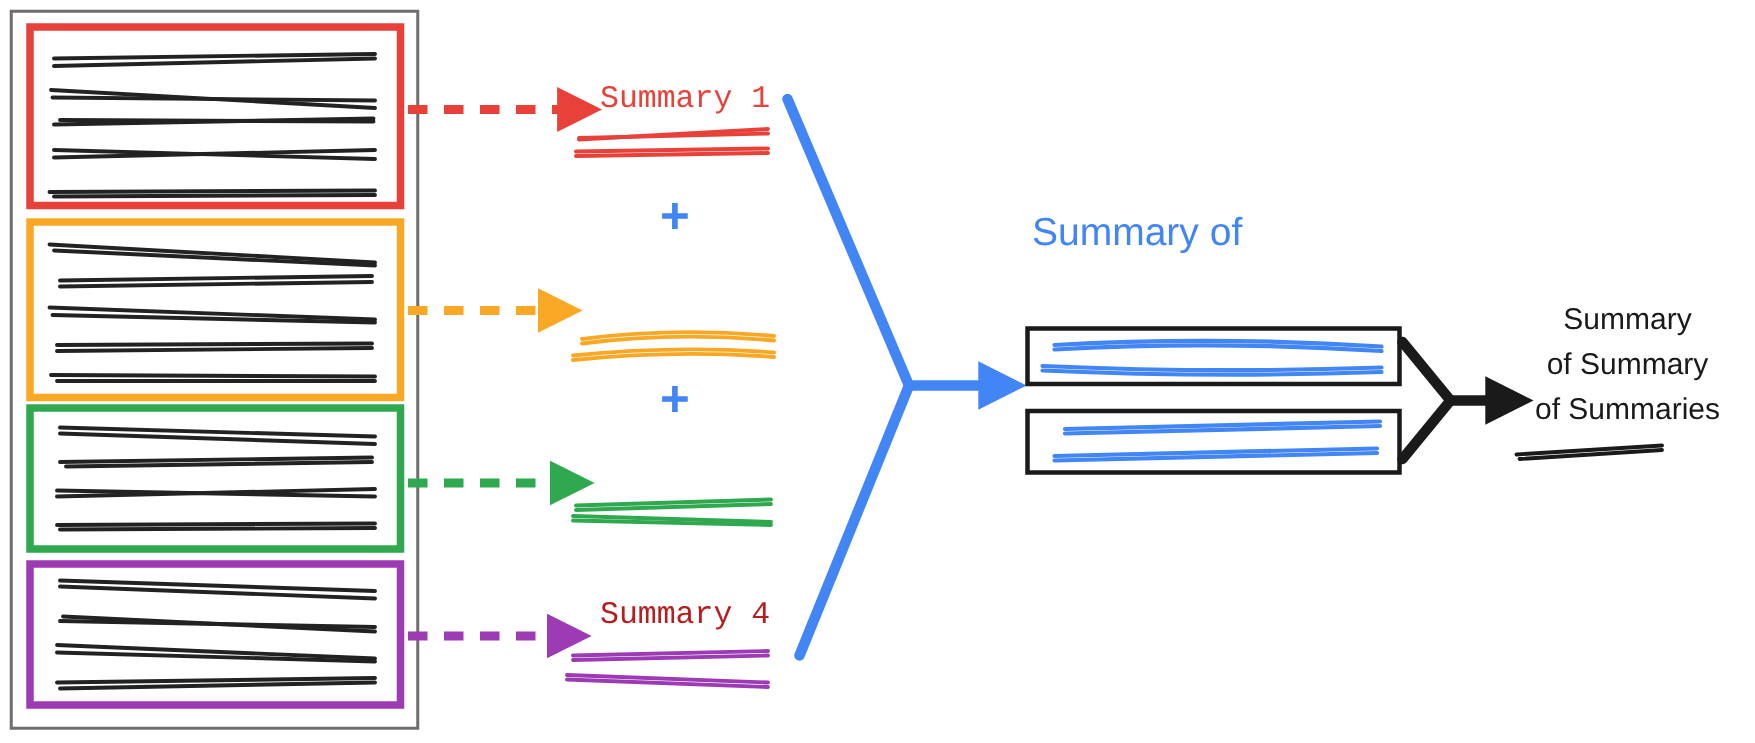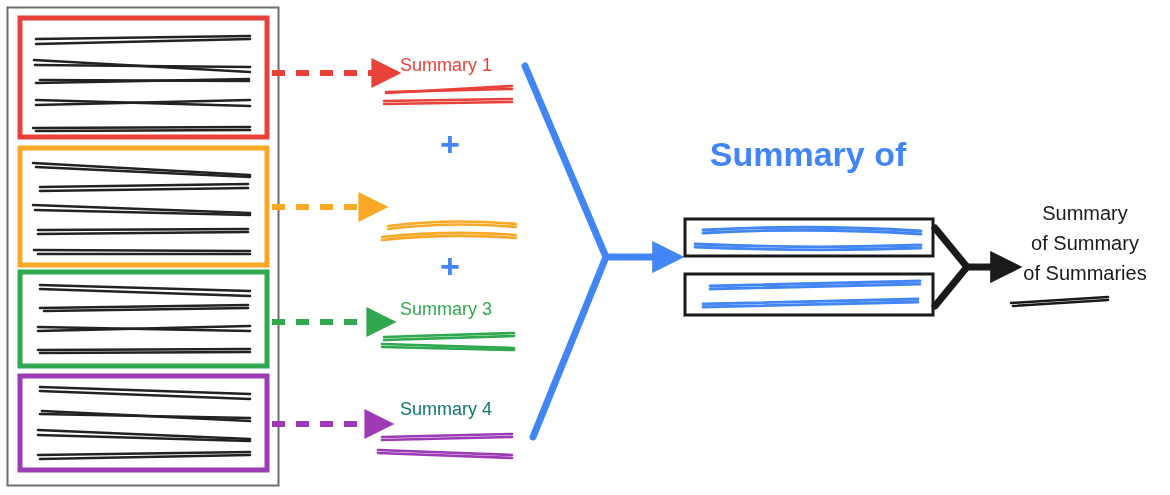--- a/index.html
+++ b/index.html
@@ -1,21 +1,21 @@
 <!DOCTYPE html>
 <html><head>
 <meta charset="utf-8">
 <style>
   html,body{margin:0;padding:0;background:#ffffff;}
   body{width:1170px;height:495px;font-family:"Liberation Sans",sans-serif;overflow:hidden;}
   #stage{position:relative;width:1170px;height:495px;}
   #stage svg{position:absolute;left:0;top:0;}
   .lbl{position:absolute;white-space:nowrap;font-family:"Liberation Sans",sans-serif;}
-  .sum-label{font-size:18px;font-weight:400;}
-  .sos-label{font-size:34px;font-weight:700;color:#4285F4;text-align:center;line-height:32px;width:240px;}
+  .sum-label{font-size:21px;font-weight:400;font-family:Liberation Mono, monospace;}
+  .sos-label{font-size:26px;font-weight:400;color:#4285F4;text-align:left;line-height:32px;width:240px;}
   .final-label{font-size:20px;font-weight:400;color:#1a1a1a;text-align:center;line-height:30px;width:200px;}
 </style>
 </head>
 <body>
 
 <div id="stage">
 
   <svg width="1170" height="495" viewBox="0 0 1170 495">
 
     <rect x="7.5" y="7.5" width="271" height="478" fill="none" stroke="#6e6e6e" stroke-width="2"></rect>
@@ -162,22 +162,21 @@
       <path d="M963 267 L1000 267" stroke="#1a1a1a" stroke-width="7" fill="none" stroke-linecap="butt" marker-end="url(#ah-black)"></path>
     </g>
 
     <g stroke="#1a1a1a" stroke-width="2.6" fill="none" stroke-linecap="round">
       <path d="M1011 303 L1108 297"></path>
         <path d="M1013 306 L1108 300"></path>
     </g>
   </svg>
 
   <div class="lbl sum-label" style="left:400px;top:55px;color:#E8413A;">Summary 1</div>
-  <div class="lbl sum-label" style="left:400px;top:299px;color:#2FA84F;">Summary 3</div>
-  <div class="lbl sum-label" style="left:400px;top:399px;color:#0f766e;">Summary 4</div>
+  <div class="lbl sum-label" style="left:400px;top:399px;color:#b91c1c;">Summary 4</div>
 
   <div class="lbl" style="left:440px;top:127px;font-size:34px;font-weight:700;color:#4285F4;line-height:34px;">+</div>
   <div class="lbl" style="left:440px;top:249px;font-size:34px;font-weight:700;color:#4285F4;line-height:34px;">+</div>
 
   <div class="lbl sos-label" style="left:688px;top:138px;">
     <div>Summary of</div>
   </div>
 
   <div class="lbl final-label" style="left:985px;top:198px;">
     <div>Summary</div>

